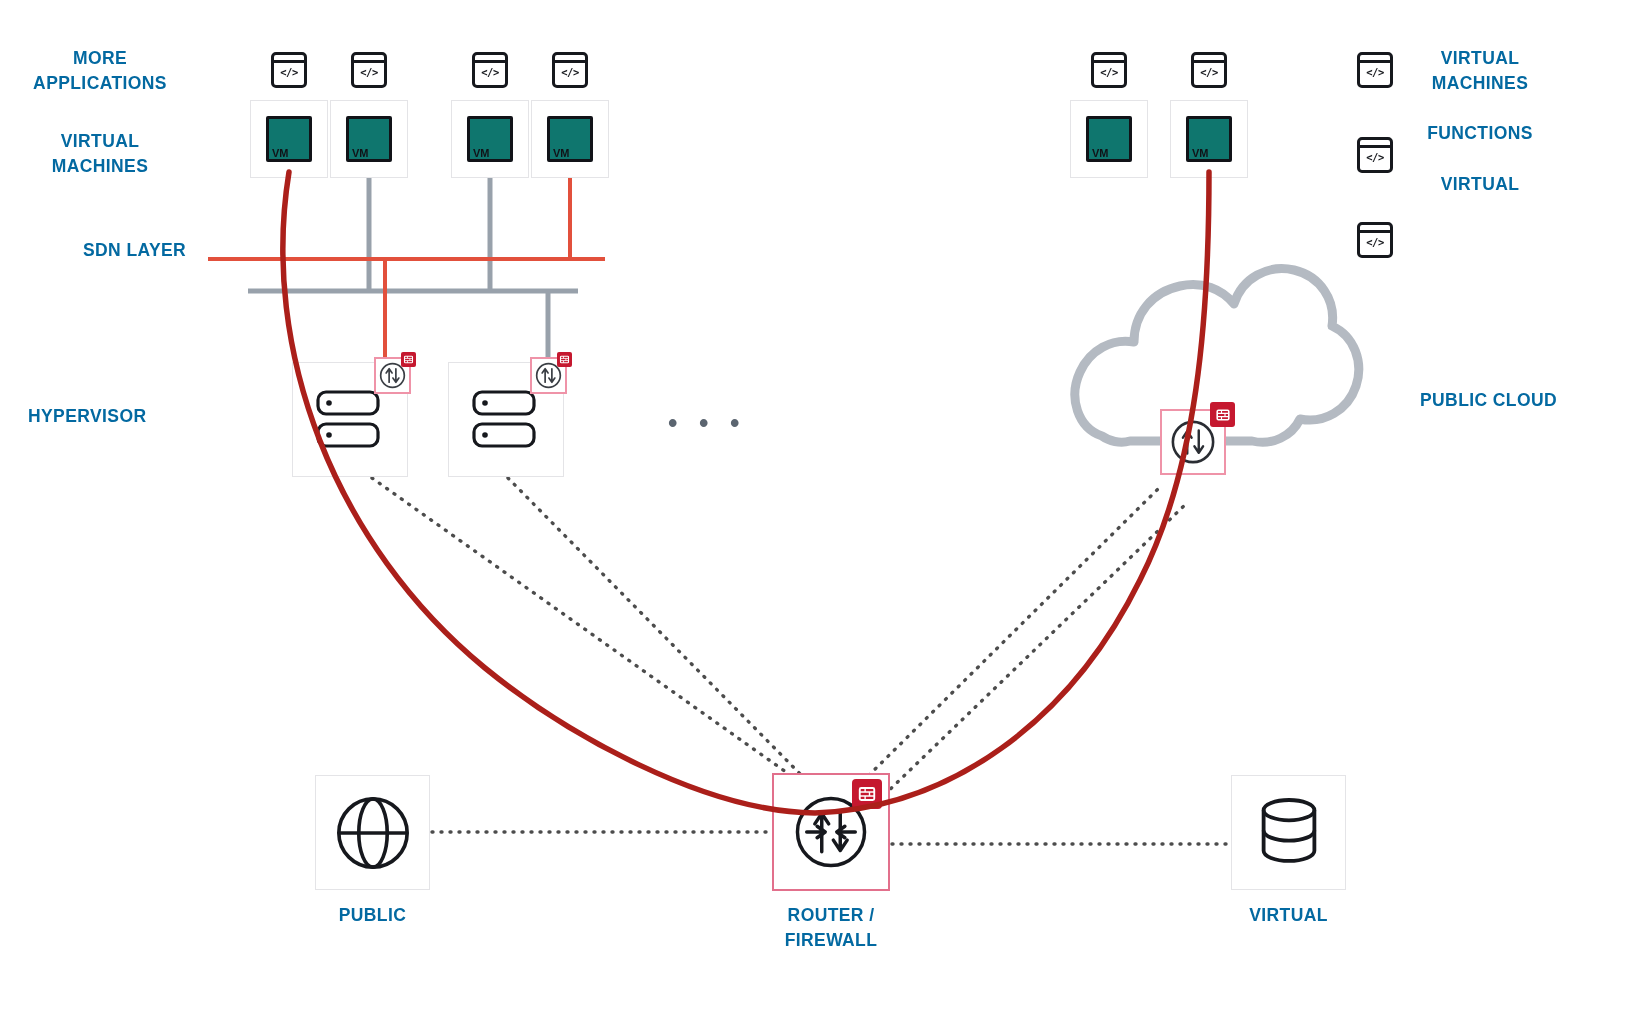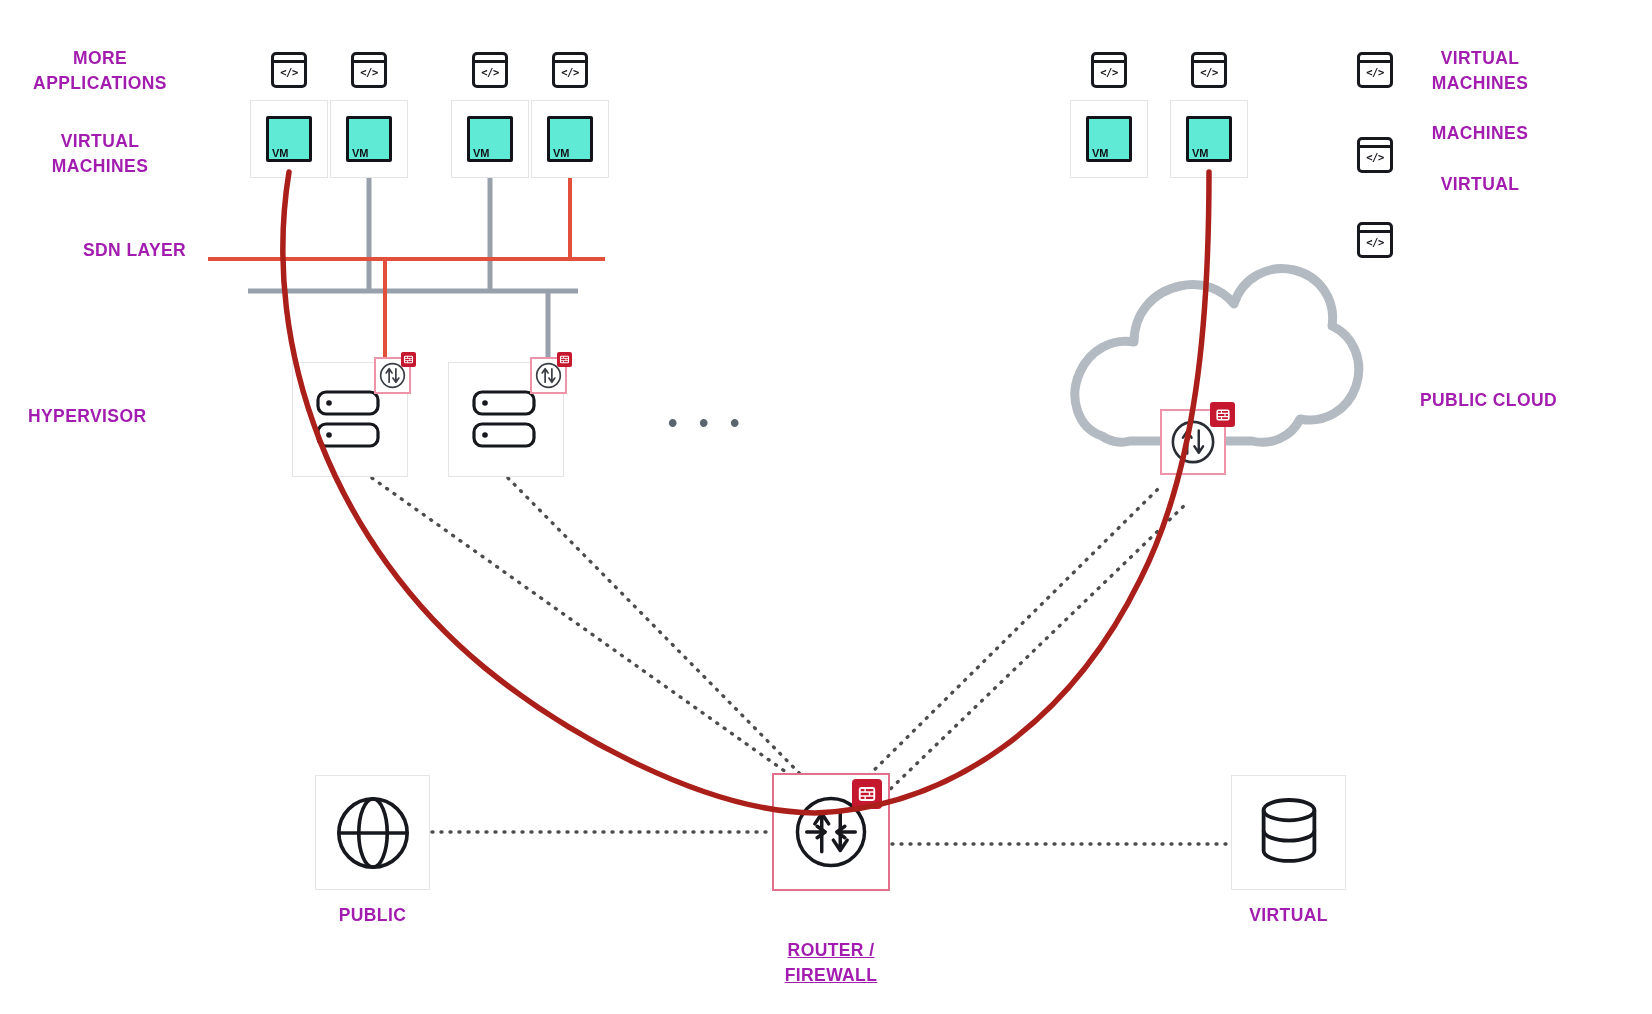--- a/index.html
+++ b/index.html
@@ -1,35 +1,35 @@
 <!DOCTYPE html>
 <html><head>
 <meta charset="utf-8">
 <style>
   * { margin:0; padding:0; box-sizing:border-box; }
   html,body { background:#fff; font-family:"Liberation Sans", sans-serif; }
   .canvas { position:relative; width:1652px; height:1014px; background:#fff; overflow:hidden; }
   .layer { position:absolute; left:0; top:0; width:1652px; height:1014px; pointer-events:none; }
   .layer-top { z-index:10; }
 
-  .lbl { position:absolute; color:#a21caf; font-weight:bold; font-size:17.5px;
+  .lbl { position:absolute; color:#0369a1; font-weight:bold; font-size:17.5px;
          letter-spacing:.4px; line-height:1.45; text-align:center; }
   .lbl.left-align { text-align:left; white-space:nowrap; }
 
   .app-icon { position:absolute; width:36px; height:36px; border:3px solid #16181d;
               border-radius:5px; background:#fff; z-index:2; }
   .app-icon .bar { height:8px; border-bottom:3px solid #16181d; }
   .app-icon .glyph { display:block; text-align:center; font-size:10.5px; font-weight:bold;
                      color:#16181d; margin-top:3px; letter-spacing:-.5px;
                      font-family:"DejaVu Sans Mono", monospace; }
 
   .vm-box { position:absolute; width:78px; height:78px; background:#fff; border:1px solid #e4e4e7;
             display:flex; align-items:center; justify-content:center; z-index:2; }
   .vm-icon { width:46px; height:46px; border:3.5px solid #111318; border-radius:2px;
-             position:relative; background:#5eead4; }
+             position:relative; background:#0f766e; }
   .vm-icon span { position:absolute; left:3px; bottom:0; font-size:11px; font-weight:bold; color:#111318; }
 
   .hv-box { position:absolute; width:116px; height:115px; background:#fff; border:1px solid #e4e4e7;
             display:flex; align-items:center; justify-content:center; z-index:2; }
   .hv-badge { position:absolute; top:-6px; right:-4px; width:37px; height:37px; background:#fff;
               border:2px solid #ef93a8; display:flex; align-items:center; justify-content:center; }
 
   .mini-badge-sm { position:absolute; top:-7px; right:-7px; width:15px; height:15px; background:#c5182f;
                    border-radius:2px; display:flex; align-items:center; justify-content:center; }
   .mini-badge-md { position:absolute; top:-9px; right:-11px; width:25px; height:25px; background:#c5182f;
@@ -77,26 +77,26 @@
          C 1354 336 1364 362 1356 386 C 1348 410 1324 424 1300 419
          C 1292 436 1272 446 1252 441 L 1130 441 C 1120 444 1109 441 1102 436 Z" fill="#ffffff" stroke="#b4bac2" stroke-width="9" stroke-linejoin="round"></path>
   </svg>
 
   <div class="lbl" style="left:22px; top:46px; width:156px;">MORE APPLICATIONS</div>
   <div class="lbl" style="left:22px; top:129px; width:156px;">VIRTUAL MACHINES</div>
   <div class="lbl left-align" style="left:44px; top:238px;margin-left:39px;">SDN LAYER</div>
   <div class="lbl left-align" style="left:28px; top:404px;">HYPERVISOR</div>
 
   <div class="lbl" style="left:1402px; top:46px; width:156px;">VIRTUAL MACHINES</div>
-  <div class="lbl" style="left:1402px; top:121px; width:156px;">MACHINES</div>
+  <div class="lbl" style="left:1402px; top:121px; width:156px;">FUNCTIONS</div>
   <div class="lbl" style="left:1402px; top:172px; width:156px;">VIRTUAL</div>
   <div class="lbl left-align" style="left:1420px; top:388px;">PUBLIC CLOUD</div>
 
   <div class="lbl" style="left:315px; top:903px; width:115px;">PUBLIC</div>
-  <div class="lbl" style="left:766px; top:938px; width:130px;text-decoration:underline;">ROUTER / FIREWALL</div>
+  <div class="lbl" style="left:766px; top:903px; width:130px;">ROUTER / FIREWALL</div>
   <div class="lbl" style="left:1231px; top:903px; width:115px;">VIRTUAL</div>
 
   <div class="app-icon" style="left:271px; top:52px;">
       <div class="bar"></div>
       <span class="glyph">&lt;/&gt;</span>
     </div>
   <div class="app-icon" style="left:351px; top:52px;">
       <div class="bar"></div>
       <span class="glyph">&lt;/&gt;</span>
     </div>

